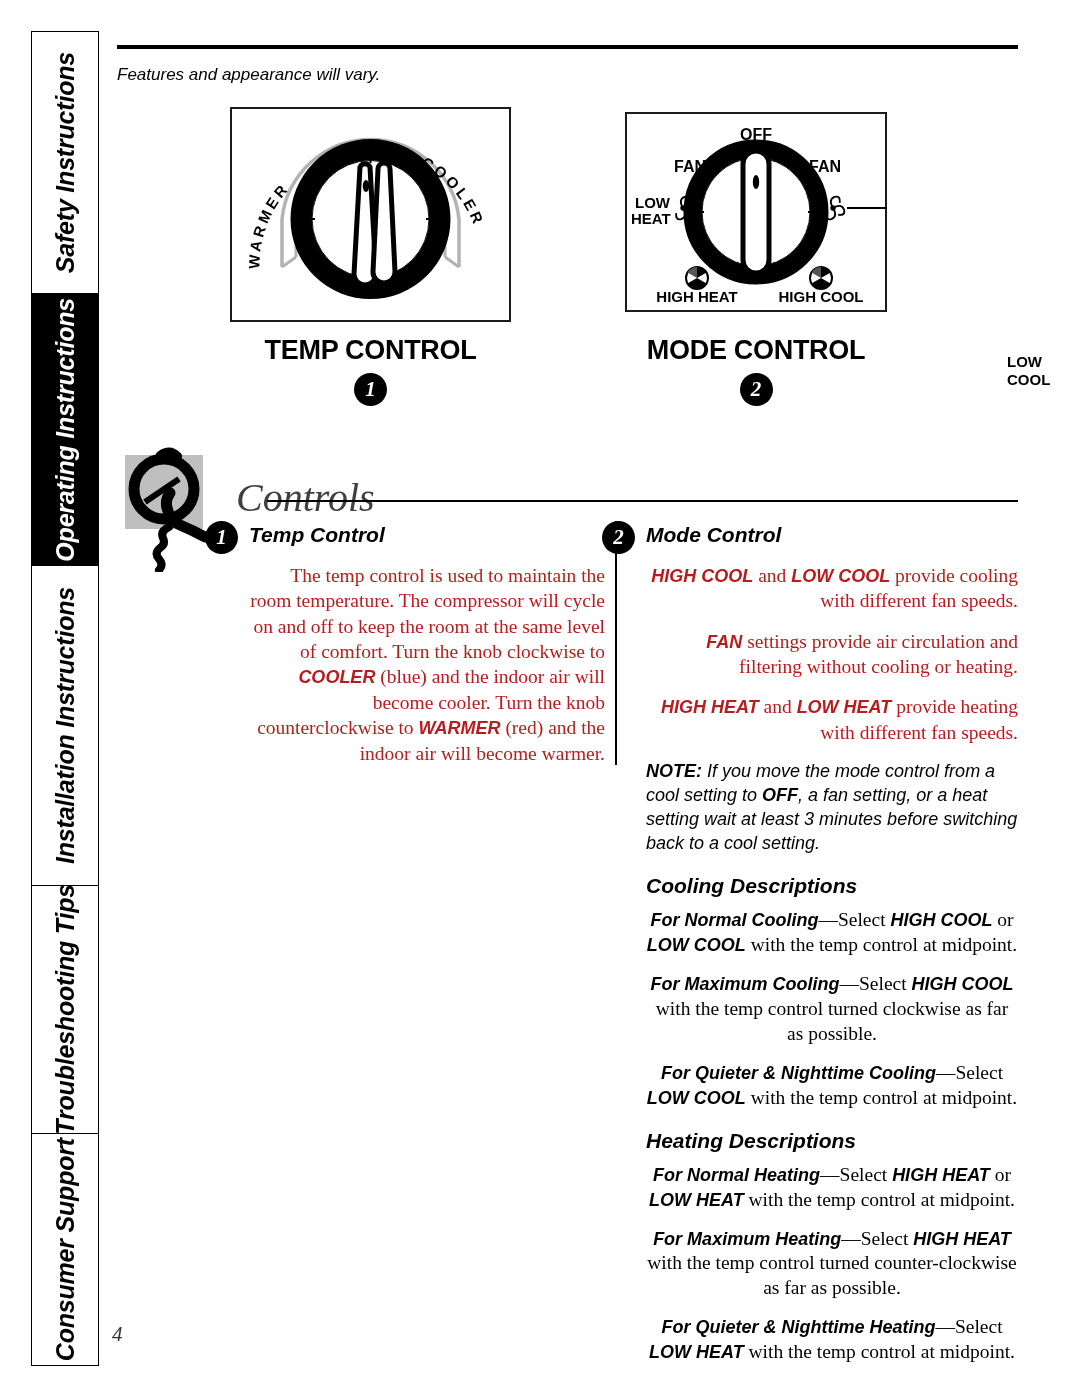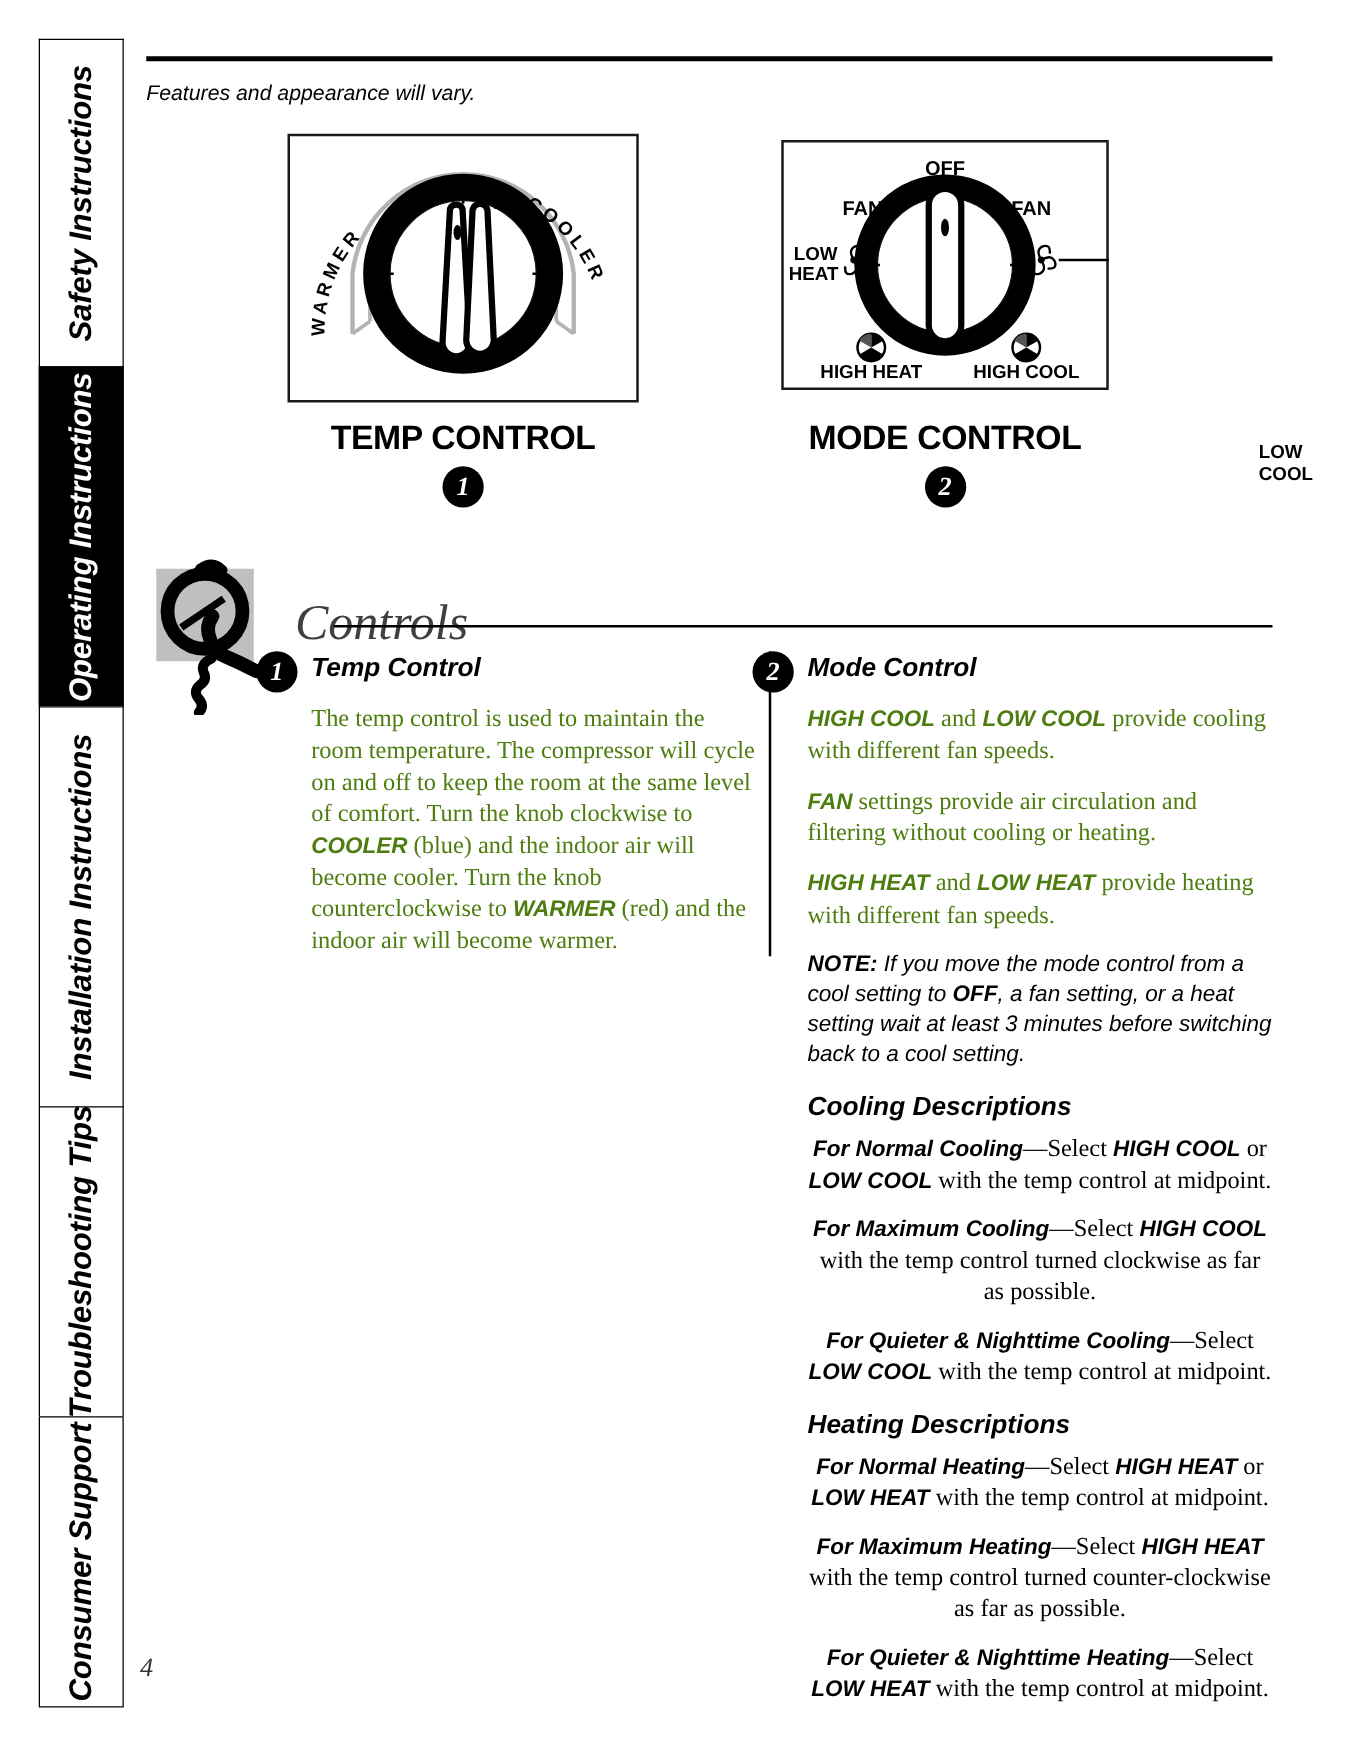--- a/index.html
+++ b/index.html
@@ -234,23 +234,23 @@
     font-style: italic;
     font-size: 21px;
     color: #000;
     line-height: 1.3;
   }
 
   p.body {
     font-family: "Liberation Serif", serif;
     font-size: 19.5px;
     line-height: 1.30;
-    color: #4d7c0f;
+    color: #b91c1c;
     margin-bottom: 15px;
-    text-align: left;
+    text-align: right;
   }
   .b { font-family: "Liberation Sans", sans-serif; font-weight: bold; font-style: italic; font-size: 18px; }
   .note-p {
     font-family: "Liberation Sans", sans-serif;
     font-style: italic;
     font-size: 18px;
     line-height: 1.33;
     color: #000;
     margin-bottom: 16px;
   }

